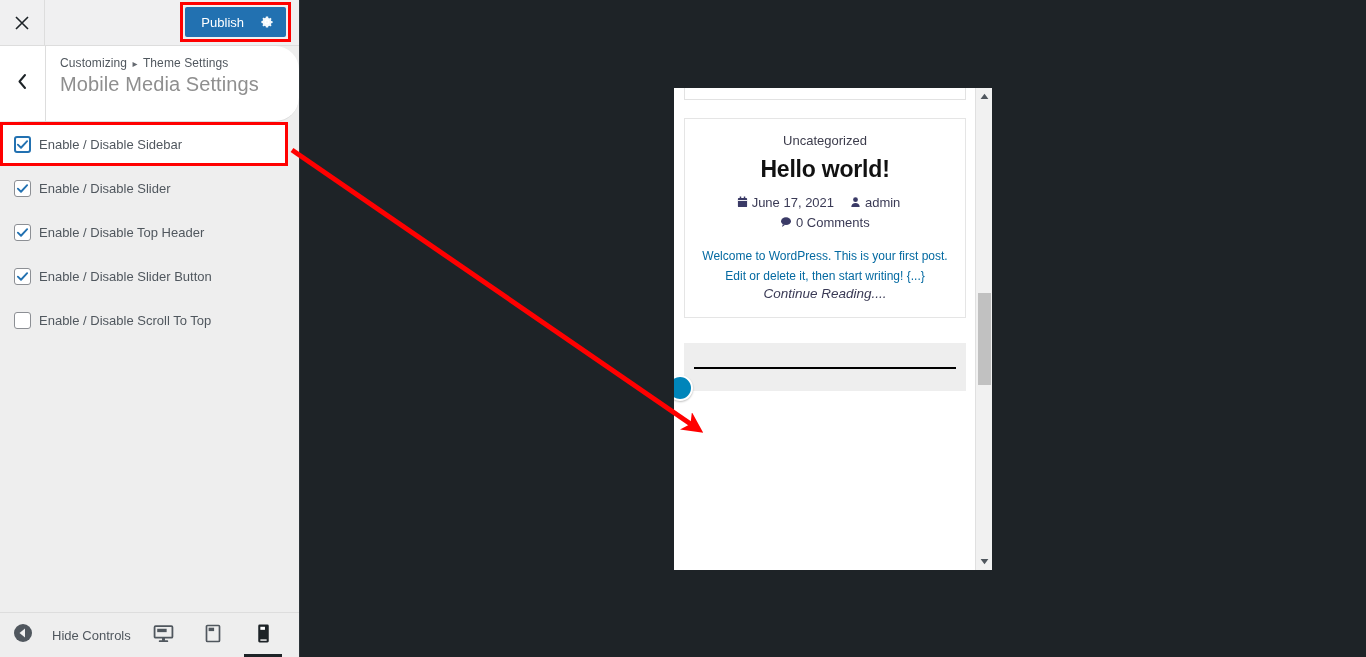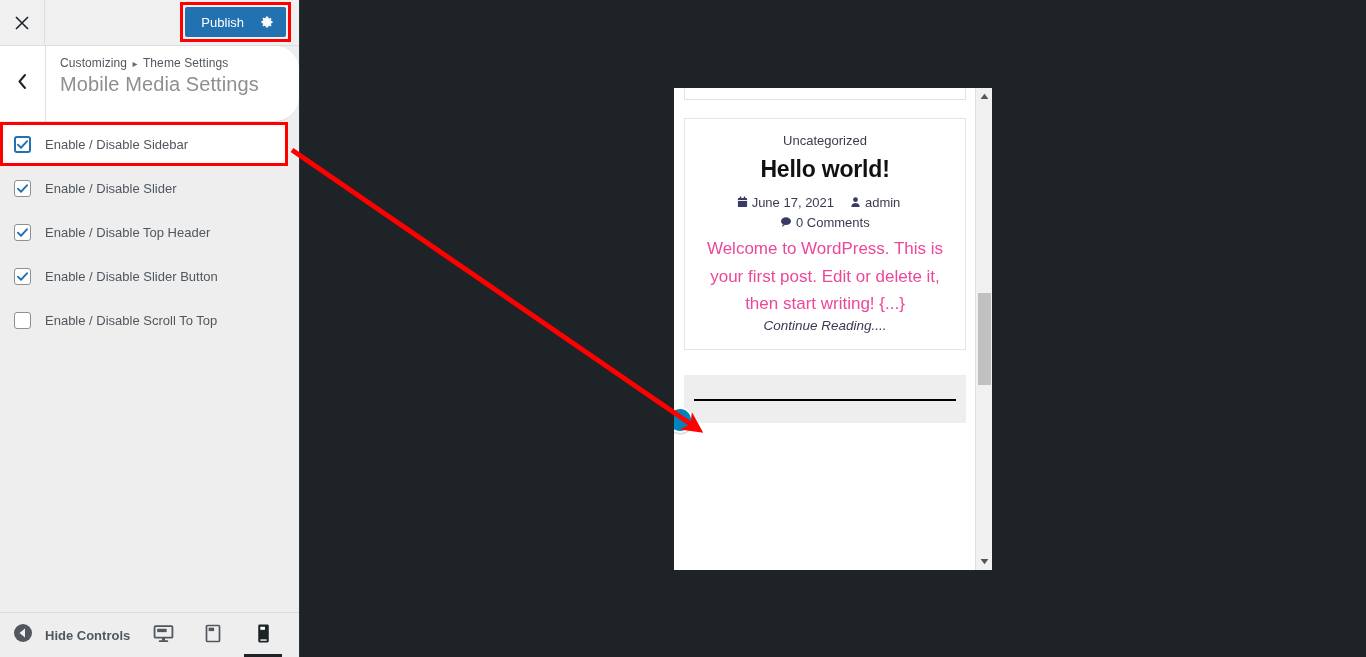--- a/index.html
+++ b/index.html
@@ -86,21 +86,21 @@
     color: #8f8f8f;
     font-weight: 400;
     margin-top: 3px;
     letter-spacing: 0.1px;
   }
 
   
   .controls { padding: 0; position: relative; }
   .control-row {
     display: flex; align-items: center;
-    gap: 14px;
+    gap: 8px;
     padding: 10px 14px;
     height: 44px;
     cursor: pointer;
   }
   .control-row.highlighted {
     background: #ffffff;
     border: 3px solid #ff0000;
     width: 288px;
     margin-left: 0;
     padding-left: 11px;
@@ -125,24 +125,23 @@
 
   
   .cust-footer {
     position: absolute; left: 0; bottom: 0;
     width: 299px; height: 45px;
     background: #eeeeee;
     border-top: 1px solid #dddddd;
     display: flex; align-items: center;
   }
   .hide-controls {
-    display: flex; align-items: center; gap: 12px;
+    display: flex; align-items: center; gap: 19px;
     padding-left: 13px;
     cursor: pointer;
-    font-weight: bold;
   }
   .hide-controls .lbl { font-size: 13px; color: #50575e; }
   .devices {
     position: absolute; right: 8px; top: 0;
     height: 45px;
     display: flex; align-items: center; gap: 22px;
     padding-right: 14px;
   }
   .device-btn {
     width: 28px; height: 45px;
@@ -199,23 +198,23 @@
     margin-bottom: 10px;
     letter-spacing: -0.2px;
   }
   .post-meta {
     font-size: 13px; color: #3a3a55;
     line-height: 1.55;
   }
   .post-meta .mi { display: inline; white-space: nowrap; }
   .post-meta .gap { display: inline-block; width: 9px; }
   .post-excerpt {
-    font-size: 17px; color: #ec4899;
+    font-size: 12px; color: #0369a1;
     line-height: 1.62;
-    margin-top: 2px;
+    margin-top: 14px;
   }
   .cont-read { font-style: italic; font-size: 13.5px; color: #3a3a55; }
 
   .widget { margin-top: 16px; }
   .widget-title {
     font-size: 13px; font-weight: bold;
     letter-spacing: 0.6px;
     text-align: center;
     color: #111;
     border-top: 2px solid #000;

